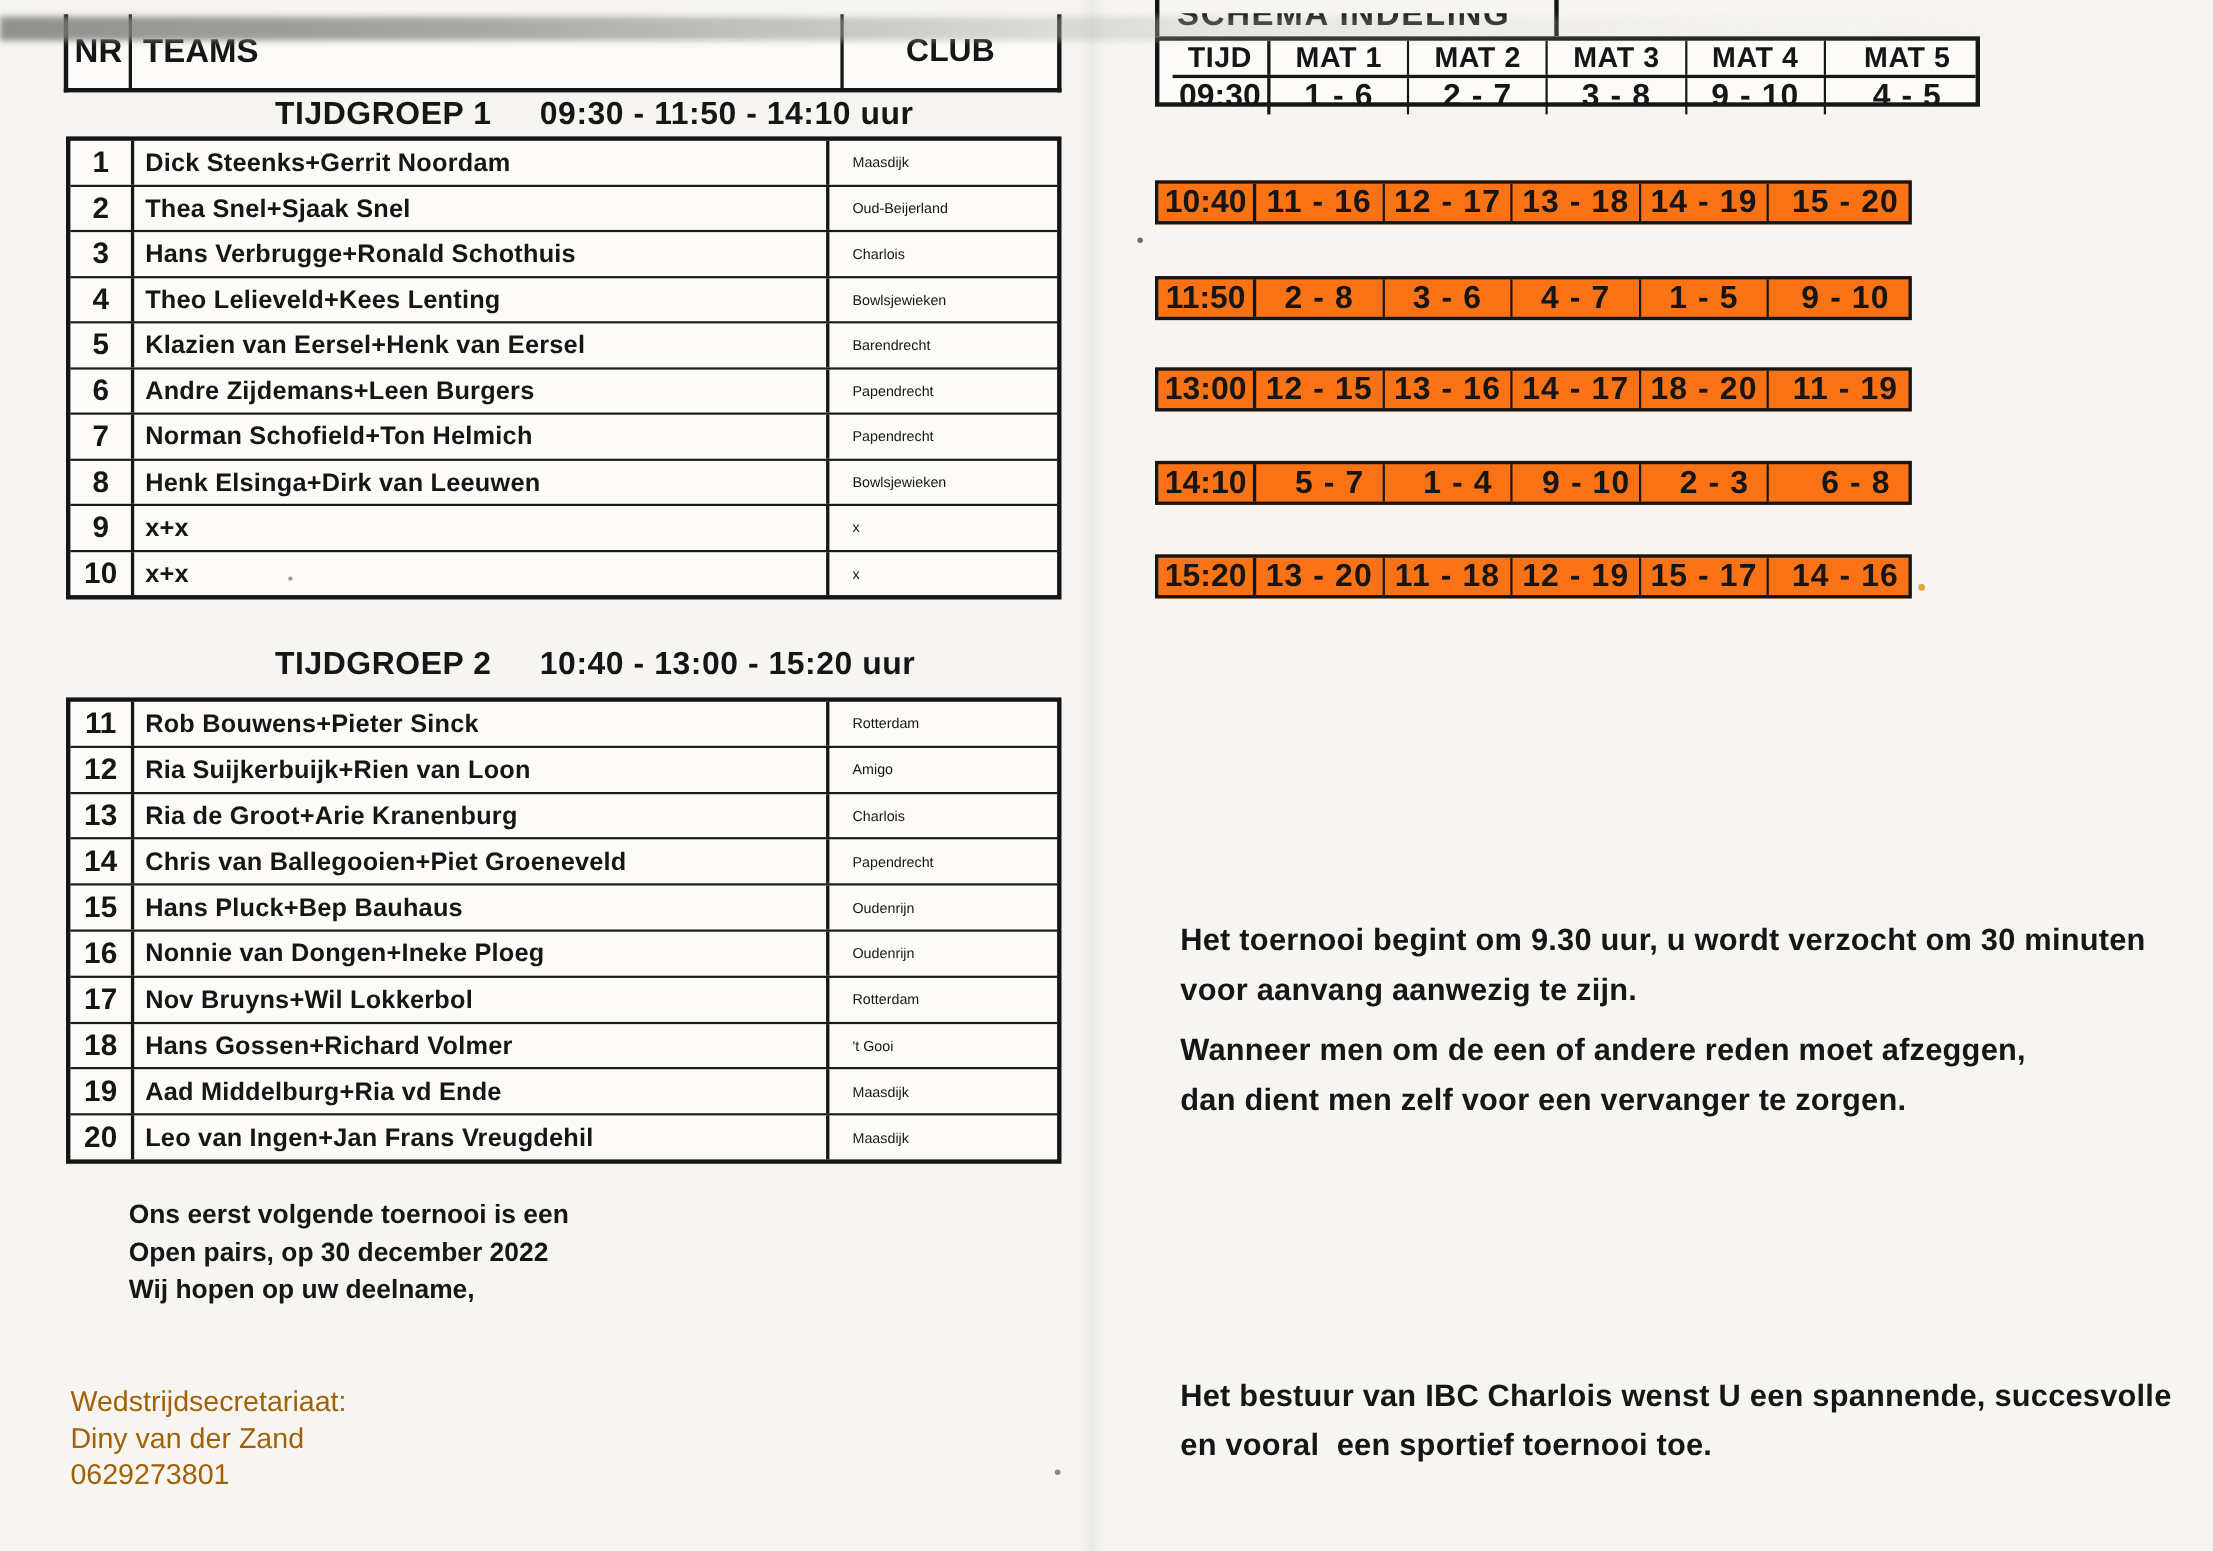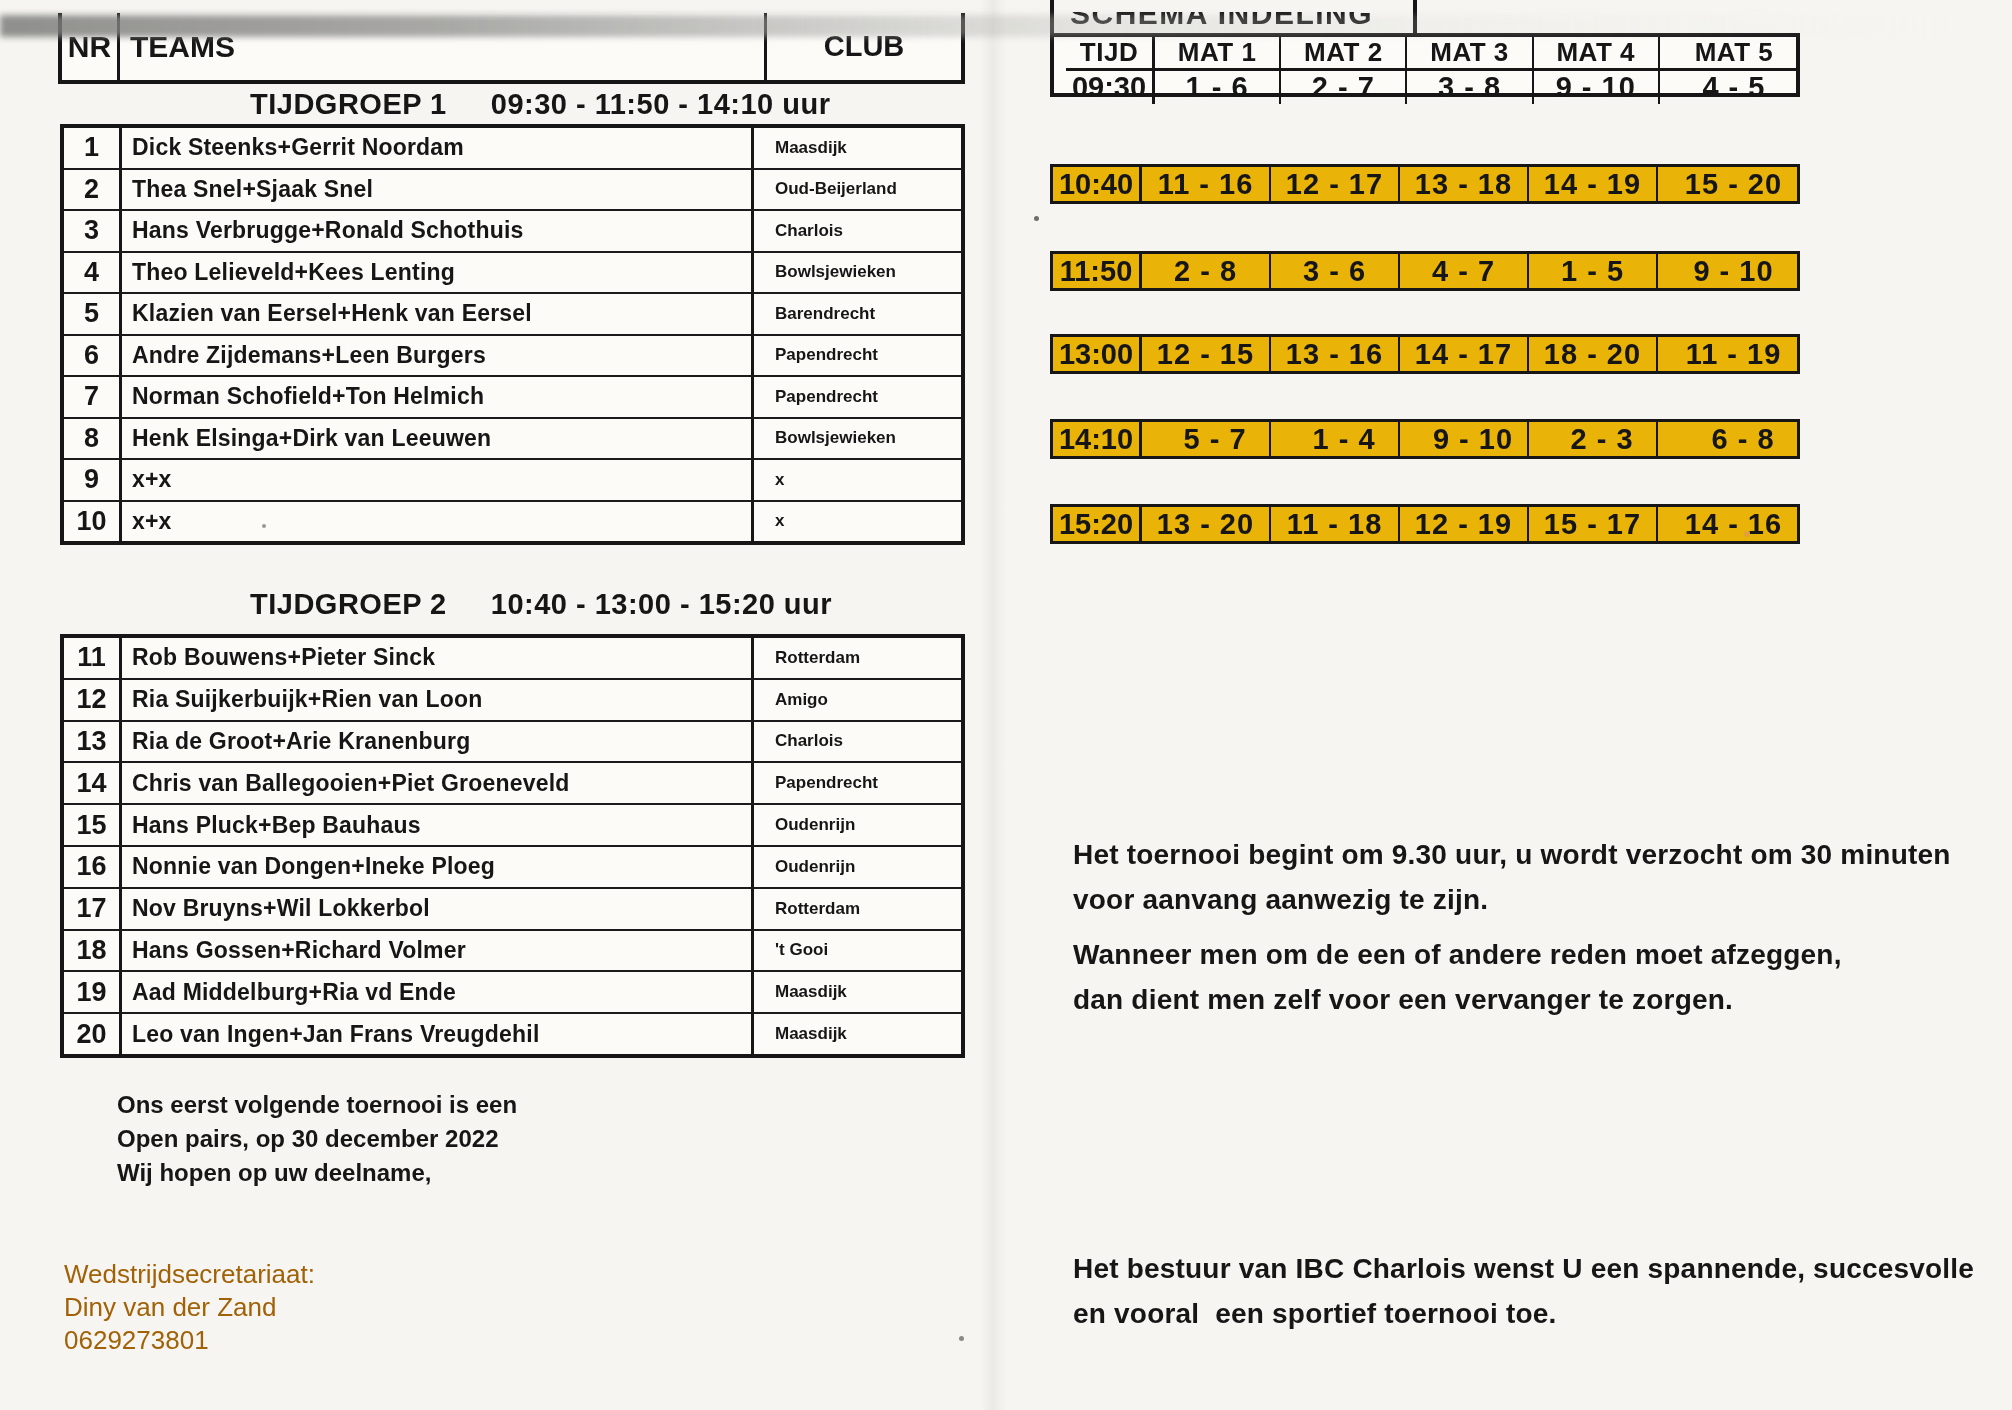--- a/index.html
+++ b/index.html
@@ -42,21 +42,21 @@
   
   .teams-table{
     position:absolute; left:60px; width:905px; z-index:2;
     display:flex; flex-direction:column; box-sizing:border-box;
     border:4px solid #161616; background:#fcfbf8;
   }
   .trow{display:flex; flex:1; border-top:2px solid #1b1b1b;}
   .trow:first-child{border-top:none;}
   .c-nr{width:55px; border-right:3px solid #161616; display:flex; align-items:center; justify-content:center; font-weight:bold; font-size:27px;}
   .c-team{flex:1; border-right:3px solid #161616; display:flex; align-items:center; padding-left:10px; font-weight:bold; font-size:23px; letter-spacing:.2px;}
-  .c-club{width:186px; display:flex; align-items:center; padding-left:9px; font-weight:bold; font-size:17px;margin-left:12px;}
+  .c-club{width:186px; display:flex; align-items:center; padding-left:9px; font-weight:normal; font-size:13px;margin-left:12px;}
   
   .schema-title-box{
     position:absolute; left:1050px; top:0; width:367px; height:33px; z-index:2;
     box-sizing:border-box; border-left:4px solid #161616; border-right:4px solid #161616;
     overflow:hidden; background:#f6f5f1;
   }
   .schema-title{
     position:absolute; left:16px; top:-3px; white-space:nowrap;
     font-weight:bold; font-size:30px; letter-spacing:1.5px;
     clip-path:inset(15px 0 0 0);
@@ -66,22 +66,22 @@
     box-sizing:border-box; border:4px solid #161616; background:#fcfbf8;
     display:flex; flex-direction:column;padding-left:12px;
   }
   .schema-head-row{display:flex; flex:1.18; border-bottom:3px solid #161616;}
   .schema-first-row{display:flex; flex:1;}
   .s-time{width:86px; border-right:3px solid #161616; display:flex; align-items:center; justify-content:center; font-weight:bold; font-size:29px;}
   .s-mat{flex:1; border-right:2px solid #161616; display:flex; align-items:center; justify-content:center; font-weight:bold; font-size:29px; letter-spacing:1px;}
   .s-mat:last-child{border-right:none;margin-left:12px;}
   .schema-head-row .s-mat, .schema-head-row .s-time{font-size:26px; letter-spacing:.5px;}
   .schema-row{
-    position:absolute; left:1050px; width:750px; height:40px; z-index:2;
-    box-sizing:border-box; border:3px solid #161616; background:#eab308; display:flex;
+    position:absolute; left:1050px; width:688px; height:40px; z-index:2;
+    box-sizing:border-box; border:3px solid #161616; background:#f97316; display:flex;
   }
   
   .note{position:absolute; white-space:pre-wrap; z-index:2;}
   .note-bold{font-weight:bold; font-size:28px; line-height:45px; letter-spacing:.2px;}
   .note-underline{text-decoration:underline; text-decoration-thickness:3px; text-underline-offset:7px;}
   .note-next{left:117px; top:1088px; font-weight:bold; font-size:24px; line-height:34px;}
   .note-secretariat{left:64px; top:1258px; font-weight:normal; font-size:26px; line-height:33px; color:#a16207;}
   .p1{left:1073px; top:832px;}
   .p2{left:1073px; top:932px;}
   .p3{left:1073px; top:1086px;}

